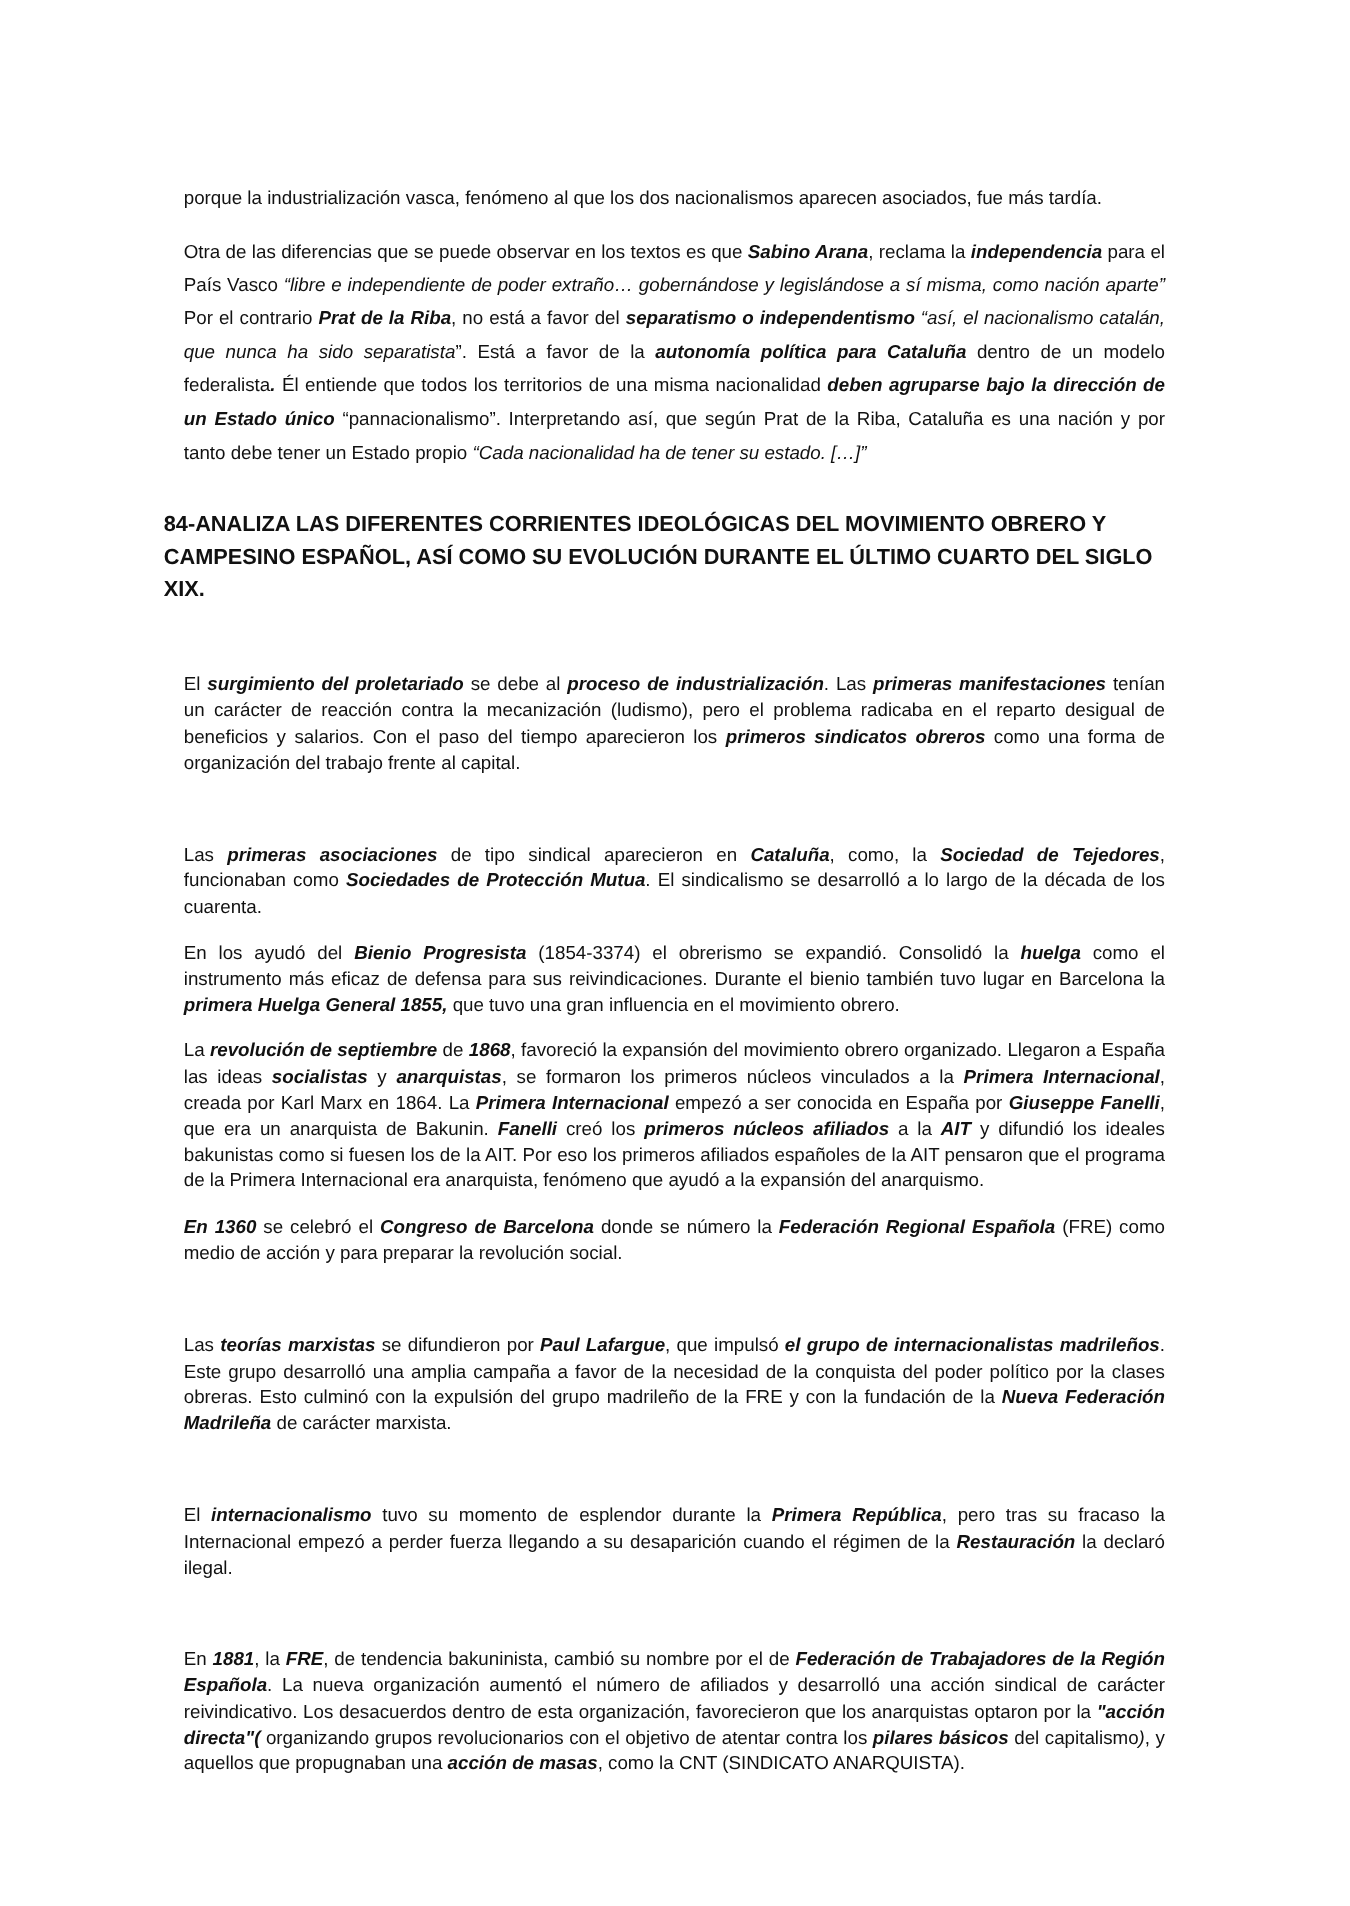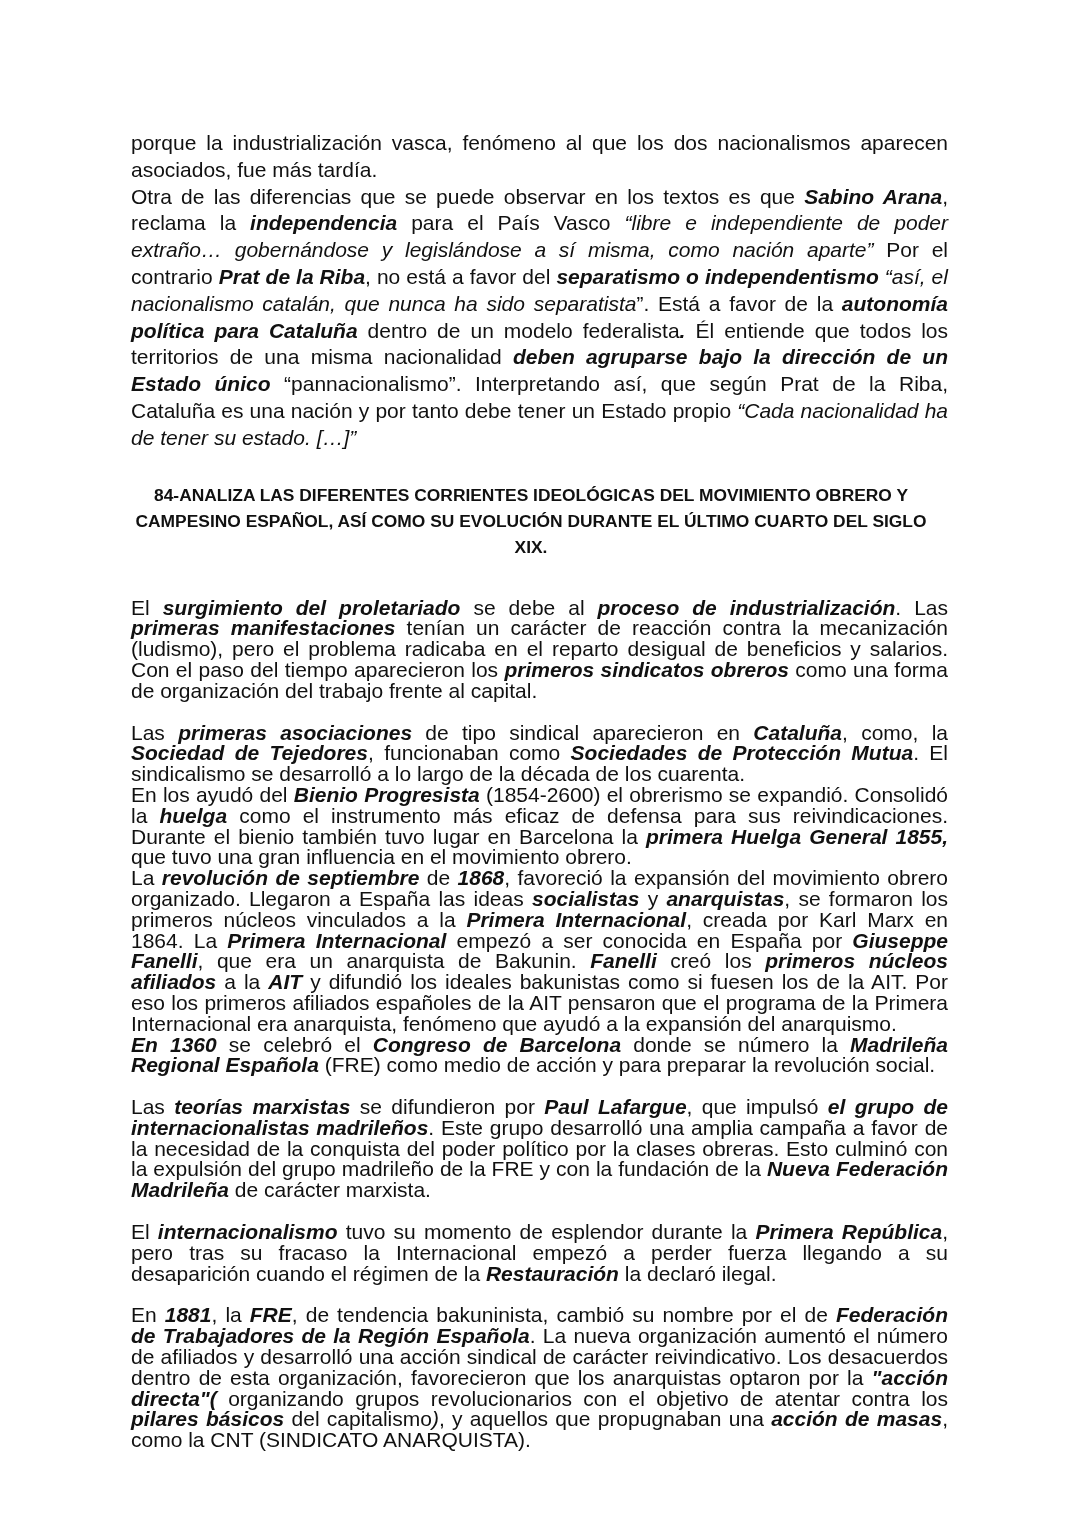--- a/index.html
+++ b/index.html
@@ -1,27 +1,27 @@
 <!DOCTYPE html>
 <html><head>
 <meta charset="utf-8">
 <style>
   html, body { margin: 0; padding: 0; background: #ffffff; }
   body {
     width: 1080px; height: 1525px; position: relative; overflow: hidden;
     font-family: "Liberation Sans", sans-serif; color: #111111;
   }
   .page { position: absolute; left: 131px; top: 130px; width: 817px; }
-  p { margin: 0; font-size: 21px; text-align: justify; }
+  p { margin: 16px; font-size: 15px; text-align: justify; }
   .sec1 p { line-height: 26.8px; }
   .sec1 .tight { line-height: 21px; }
   .sec2 p { line-height: 20.8px; }
   .heading {
     margin: 30px 0 0 0; font-size: 17.4px; font-weight: bold; line-height: 26px;
-    text-align: center; width: 800px;
+    text-align: left; width: 800px;
   }
   .gap { height: 21px; }
   .gap-h { height: 38px; }
   b { font-weight: bold; font-style: italic; }
   i { font-style: italic; }
 </style>
 </head>
 <body>
 
 <div class="page">
@@ -31,23 +31,23 @@
   </div>
 
   <div class="heading">84-ANALIZA LAS DIFERENTES CORRIENTES IDEOLÓGICAS DEL MOVIMIENTO OBRERO Y CAMPESINO ESPAÑOL, ASÍ COMO SU EVOLUCIÓN DURANTE EL ÚLTIMO CUARTO DEL SIGLO XIX.</div>
 
   <div class="gap-h"></div>
 
   <div class="sec2">
     <p><span>El </span><b>surgimiento del proletariado</b><span> se debe al </span><b>proceso de industrialización</b><span>. Las </span><b>primeras manifestaciones</b><span> tenían un carácter de reacción contra la mecanización (ludismo), pero el problema radicaba en el reparto desigual de beneficios y salarios. Con el paso del tiempo aparecieron los </span><b>primeros sindicatos obreros</b><span> como una forma de organización del trabajo frente al capital.</span></p>
     <div class="gap"></div>
     <p><span>Las </span><b>primeras asociaciones</b><span> de tipo sindical aparecieron en </span><b>Cataluña</b><span>, como, la </span><b>Sociedad de Tejedores</b><span>,  funcionaban como  </span><b>Sociedades de Protección Mutua</b><span>. El sindicalismo se desarrolló a lo largo de la década de los cuarenta.</span></p>
-    <p><span>En los ayudó del </span><b>Bienio Progresista</b><span> (1854-2600) el obrerismo se expandió. Consolidó la </span><b>huelga</b><span> como el instrumento más eficaz de defensa para sus reivindicaciones. Durante el bienio también tuvo lugar en  Barcelona la </span><b>primera Huelga General 1855,</b><span> que tuvo una gran influencia en el movimiento obrero.</span></p>
+    <p><span>En los ayudó del </span><b>Bienio Progresista</b><span> (1854-3374) el obrerismo se expandió. Consolidó la </span><b>huelga</b><span> como el instrumento más eficaz de defensa para sus reivindicaciones. Durante el bienio también tuvo lugar en  Barcelona la </span><b>primera Huelga General 1855,</b><span> que tuvo una gran influencia en el movimiento obrero.</span></p>
     <p><span>La </span><b>revolución de septiembre</b><span> de </span><b>1868</b><span>, favoreció  la expansión del movimiento obrero organizado. Llegaron a España las ideas </span><b>socialistas</b><span> y </span><b>anarquistas</b><span>, se formaron los primeros núcleos vinculados a la </span><b>Primera Internacional</b><span>, creada por Karl Marx en 1864. La </span><b>Primera Internacional</b><span> empezó a ser conocida en España por </span><b>Giuseppe Fanelli</b><span>, que era un anarquista de Bakunin. </span><b>Fanelli</b><span> creó los </span><b>primeros núcleos afiliados</b><span> a la </span><b>AIT</b><span> y difundió los ideales bakunistas como si fuesen los de la AIT. Por eso los primeros afiliados españoles de la AIT pensaron que el programa de la Primera Internacional era anarquista, fenómeno que ayudó a la expansión del anarquismo.</span></p>
-    <p><b>En 1360</b><span> se celebró el </span><b>Congreso de Barcelona</b><span> donde se número la </span><b>Madrileña Regional Española</b><span> (FRE) como medio de acción y para preparar la revolución social.</span></p>
+    <p><b>En 1360</b><span> se celebró el </span><b>Congreso de Barcelona</b><span> donde se número la </span><b>Federación Regional Española</b><span> (FRE) como medio de acción y para preparar la revolución social.</span></p>
     <div class="gap"></div>
     <p><span>Las </span><b>teorías marxistas</b><span> se difundieron por </span><b>Paul Lafargue</b><span>, que impulsó </span><b>el grupo de internacionalistas madrileños</b><span>. Este grupo desarrolló una amplia campaña a favor de la necesidad de la conquista del poder político por la clases obreras. Esto culminó con la expulsión del grupo madrileño de la FRE y con la fundación de la </span><b>Nueva Federación Madrileña</b><span> de carácter marxista.</span></p>
     <div class="gap"></div>
     <p><span>El </span><b>internacionalismo</b><span> tuvo su momento de esplendor durante la </span><b>Primera República</b><span>, pero tras su fracaso la Internacional empezó a perder fuerza llegando a su desaparición cuando el régimen de la </span><b>Restauración</b><span> la declaró ilegal.</span></p>
     <div class="gap"></div>
     <p><span>En </span><b>1881</b><span>, la </span><b>FRE</b><span>, de tendencia bakuninista, cambió su nombre por el de </span><b>Federación de Trabajadores de la Región Española</b><span>. La nueva organización aumentó el número de afiliados y desarrolló una acción sindical de carácter reivindicativo. Los desacuerdos dentro de esta organización, favorecieron que los anarquistas optaron por la </span><b>"acción directa"(</b><span> organizando grupos revolucionarios con el objetivo de atentar contra los </span><b>pilares básicos</b><span> del capitalismo</span><i>)</i><span>, y aquellos que propugnaban una </span><b>acción de masas</b><span>, como la CNT (SINDICATO ANARQUISTA).</span></p>
   </div>
 </div>
 
 </body></html>

